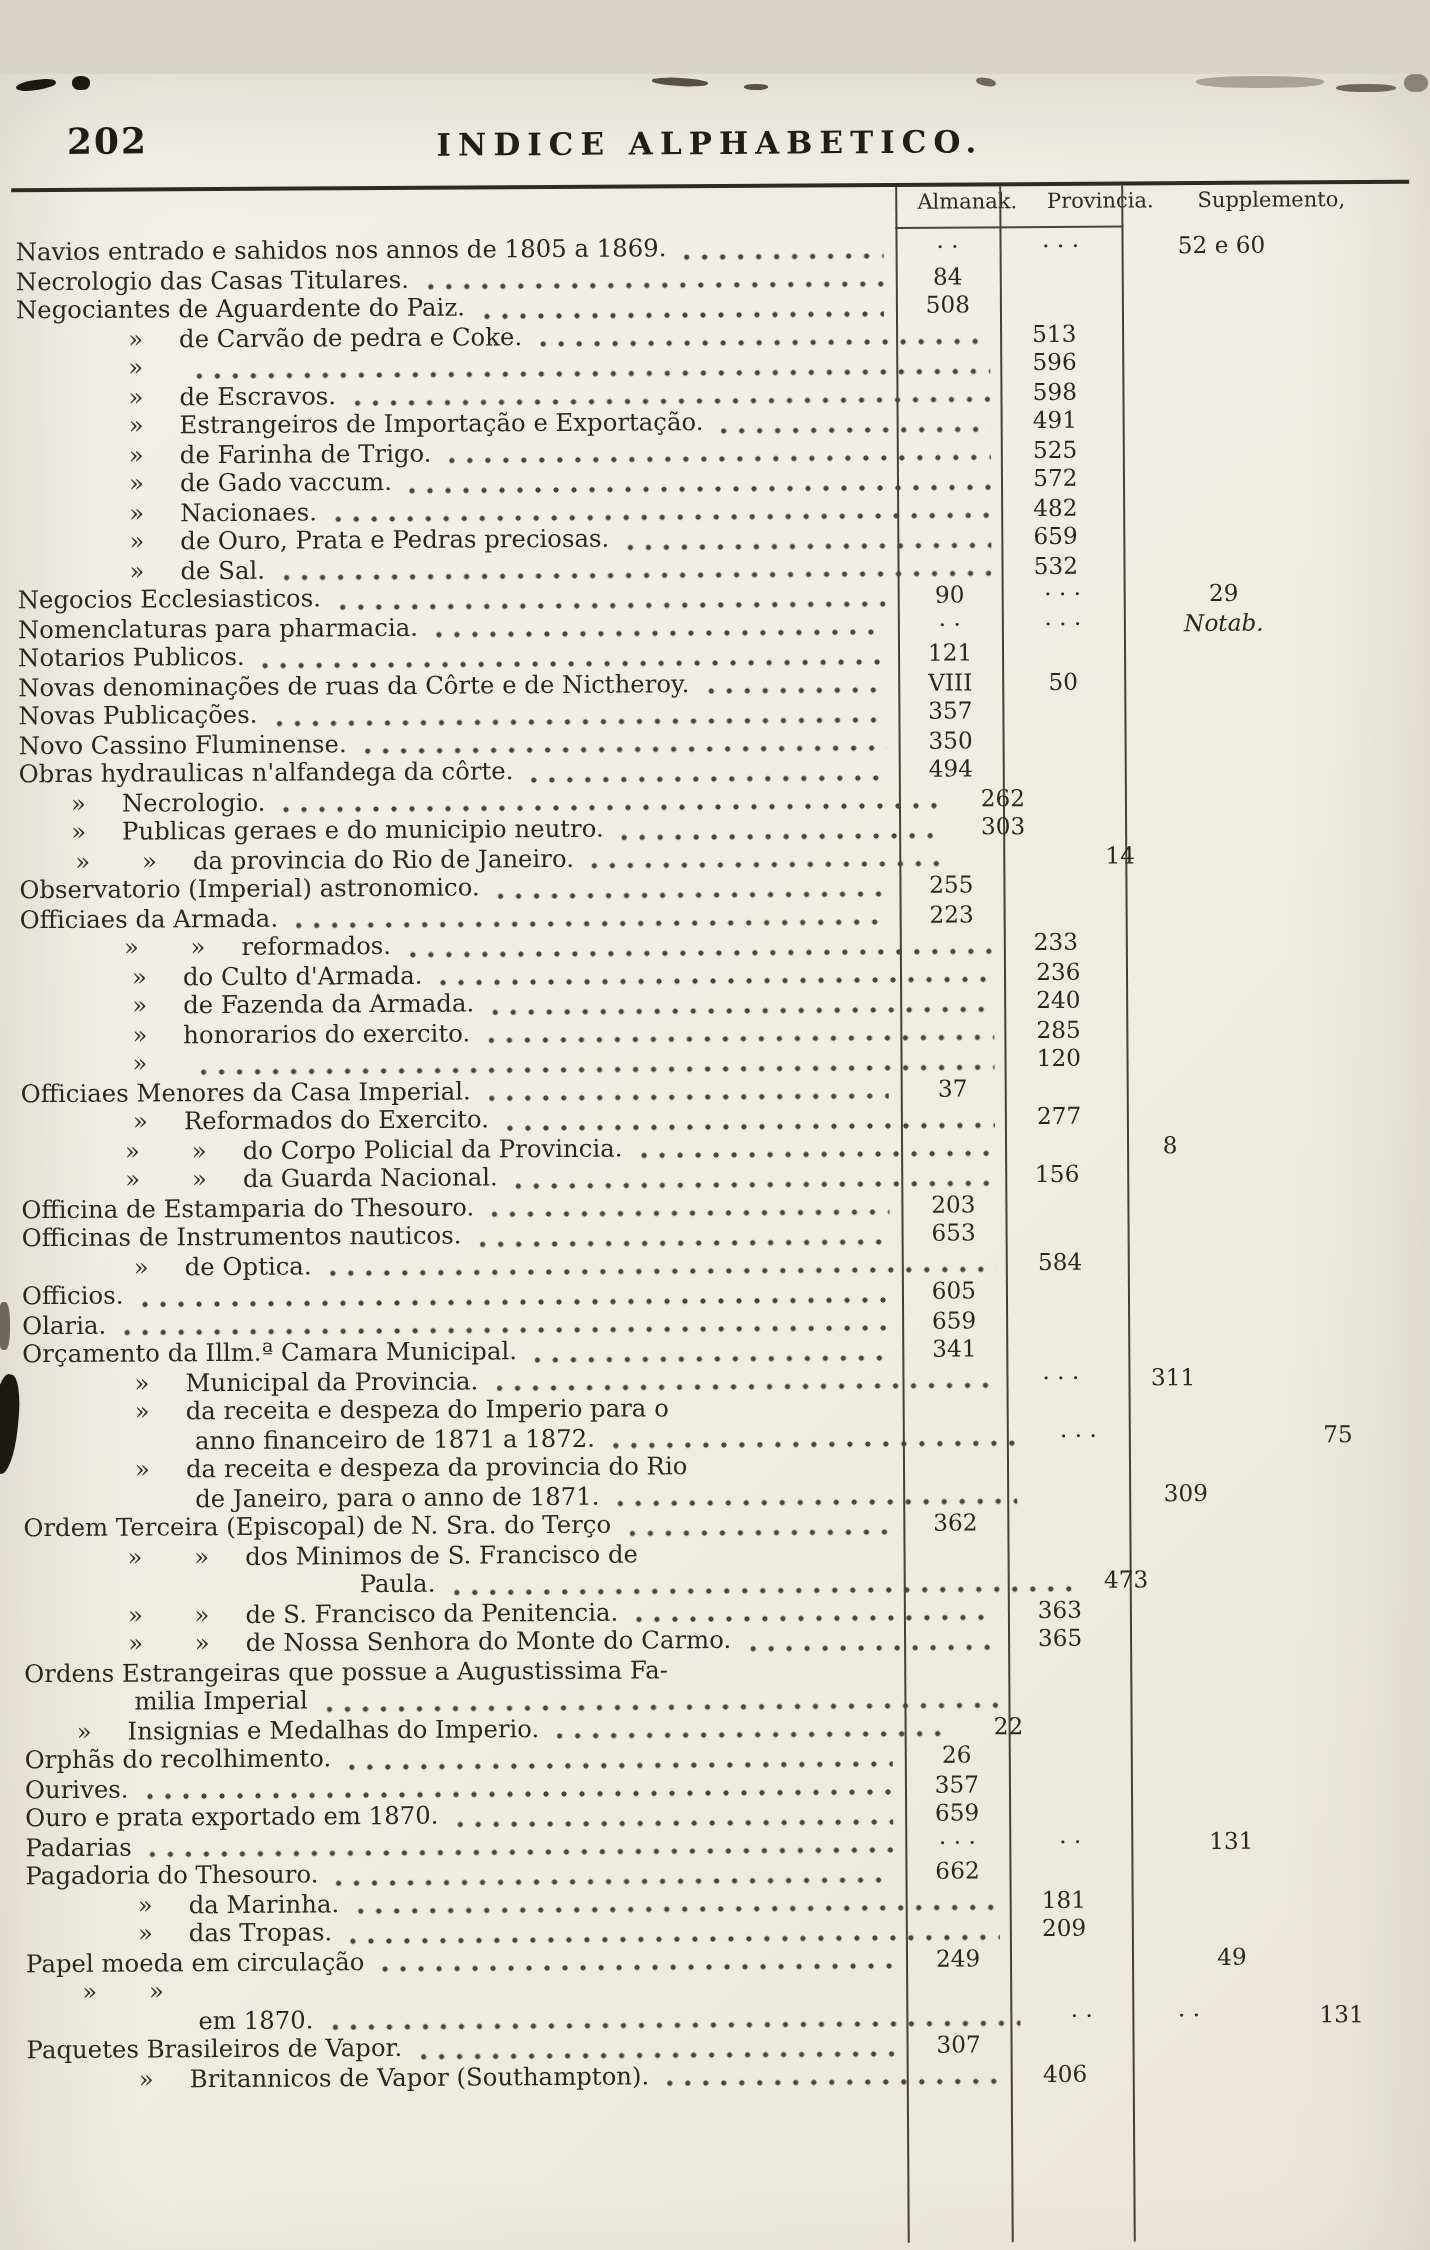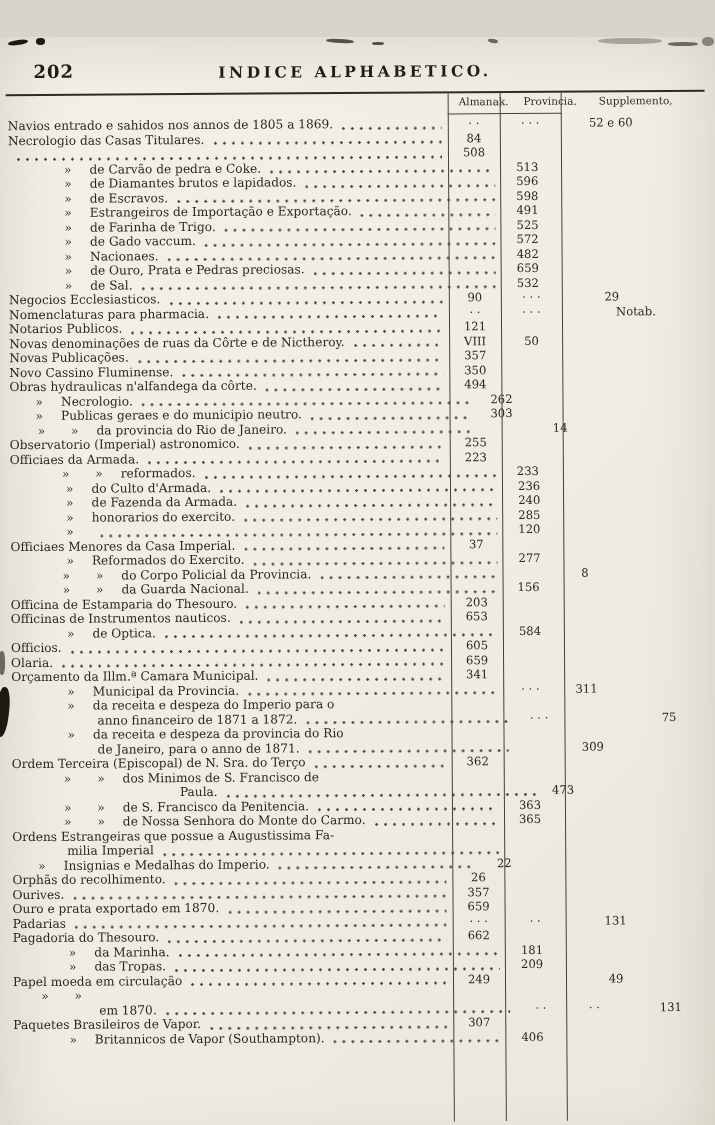--- a/index.html
+++ b/index.html
@@ -39,21 +39,21 @@
   .pre{margin-right:18px;color:#332e27;}
   .pre.dbl{word-spacing:22px;}
   .txt{flex:0 0 auto;}
   .leader{
     flex:1 1 auto;align-self:flex-end;height:4px;margin:0 6px 2px 9px;
     background:radial-gradient(circle at 1.5px 1.5px,#4a443a 1.1px,transparent 1.5px) left bottom/9px 3px repeat-x;
   }
   .c-alm{width:52px;text-align:center;font-size:11.6px;}
   .c-prov{width:61px;text-align:center;font-size:11.6px;}
   .c-supp{width:100px;text-align:center;font-size:11.6px;}
-  .c-supp.it{padding-left:24px;}
+  .c-supp.it{font-style:italic;}
   
   .art{position:absolute;background:#1c1813;border-radius:45%;}
   .a1{left:-4px;top:650px;width:13px;height:50px;transform:rotate(6deg);}
   .a2{left:-1px;top:614px;width:6px;height:24px;background:#6e675c;border-radius:40%;}
   .a3{left:8px;top:3px;width:20px;height:5px;transform:rotate(-8deg);}
   .a4{left:36px;top:1px;width:9px;height:7px;}
   .a5{left:326px;top:2px;width:28px;height:4px;background:#565046;transform:rotate(3deg);}
   .a6{left:372px;top:5px;width:12px;height:3px;background:#565046;}
   .a7{left:598px;top:1px;width:64px;height:6px;background:#9a938a;opacity:.8;}
   .a8{left:668px;top:5px;width:30px;height:4px;background:#6e675c;}
@@ -111,40 +111,40 @@
       <span class="txt">Necrologio das Casas Titulares.</span>
       <span class="leader"></span>
     </div>
     <div class="c-alm">84</div>
     <div class="c-prov"></div>
     <div class="c-supp"></div>
   </div>
         <div class="row">
     <div class="c-entry" style="padding-left: 0px;">
 
+      <span class="txt">Negociantes de Aguardente do Paiz.</span>
       <span class="leader"></span>
     </div>
     <div class="c-alm">508</div>
     <div class="c-prov"></div>
     <div class="c-supp"></div>
   </div>
         <div class="row">
     <div class="c-entry" style="padding-left: 56px;">
       <span class="pre">»</span>
       <span class="txt">de Carvão de pedra e Coke.</span>
       <span class="leader"></span>
     </div>
     <div class="c-alm">513</div>
     <div class="c-prov"></div>
     <div class="c-supp"></div>
   </div>
         <div class="row">
     <div class="c-entry" style="padding-left: 56px;">
       <span class="pre">»</span>
-      <span class="txt">de Diamantes brutos e lapidados.</span>
       <span class="leader"></span>
     </div>
     <div class="c-alm">596</div>
     <div class="c-prov"></div>
     <div class="c-supp"></div>
   </div>
         <div class="row">
     <div class="c-entry" style="padding-left: 56px;">
       <span class="pre">»</span>
       <span class="txt">de Escravos.</span>

